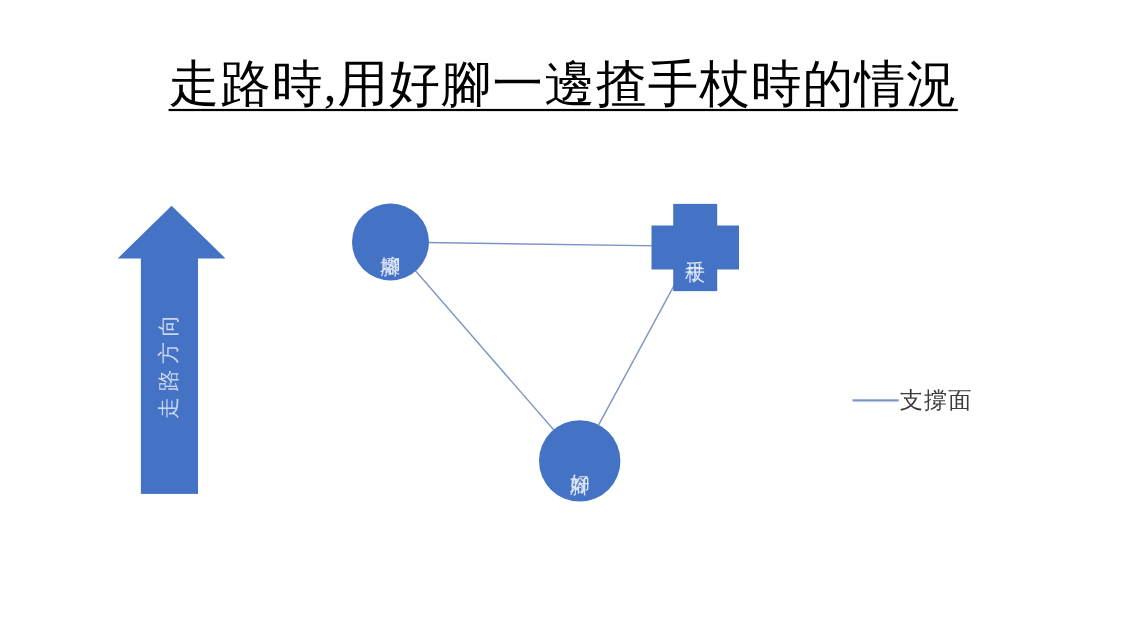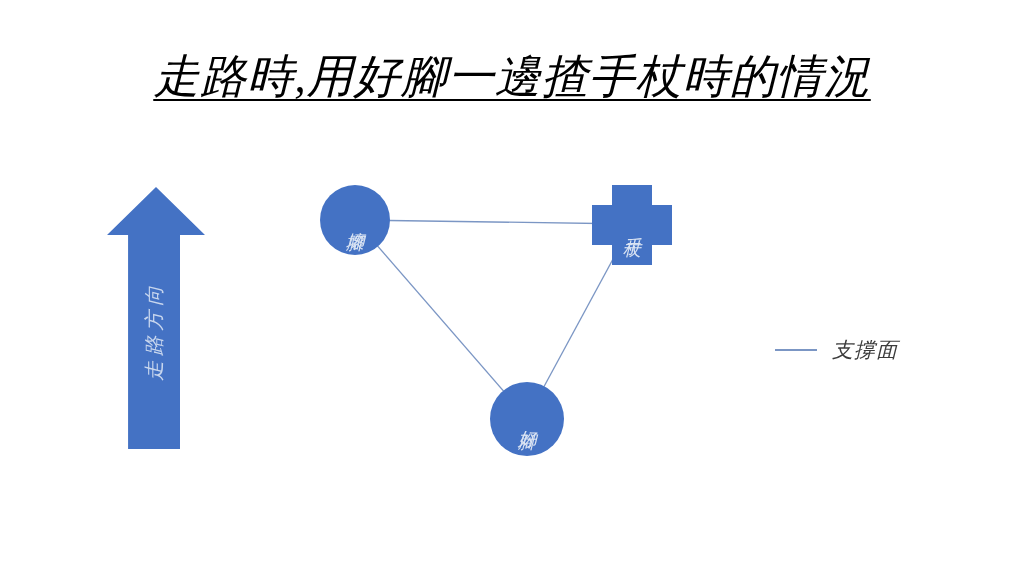--- a/index.html
+++ b/index.html
@@ -7,21 +7,20 @@
     padding: 0;
     background: var(--background, #fff);
     font-family: "Liberation Serif", "DejaVu Serif", serif;
   }
   .slide {
     position: relative;
     width: 1024px;
     height: 576px;
     background: var(--background, #fff);
     overflow: hidden;
-    font-style: italic;
   }
 
   
   .title {
     position: absolute;
     top: 46px;
     left: 0;
     width: 100%;
     margin: 0;
     text-align: center;
@@ -98,24 +97,24 @@
     font-size: 18px;
     letter-spacing: 3px;
     line-height: 1;
     text-align: center;
   }
 
   
   .legend {
     position: absolute;
     left: 775px;
-    top: 336px;
+    top: 350px;
     display: flex;
     align-items: center;
-    gap: 15px;
+    gap: 1px;
   }
   .legend-line {
     display: inline-block;
     width: 42px;
     height: 2px;
     background: var(--connector-line, #7b96c4);
   }
   .legend-label {
     color: var(--legend-text, #3b3b3b);
     font-size: 21px;

